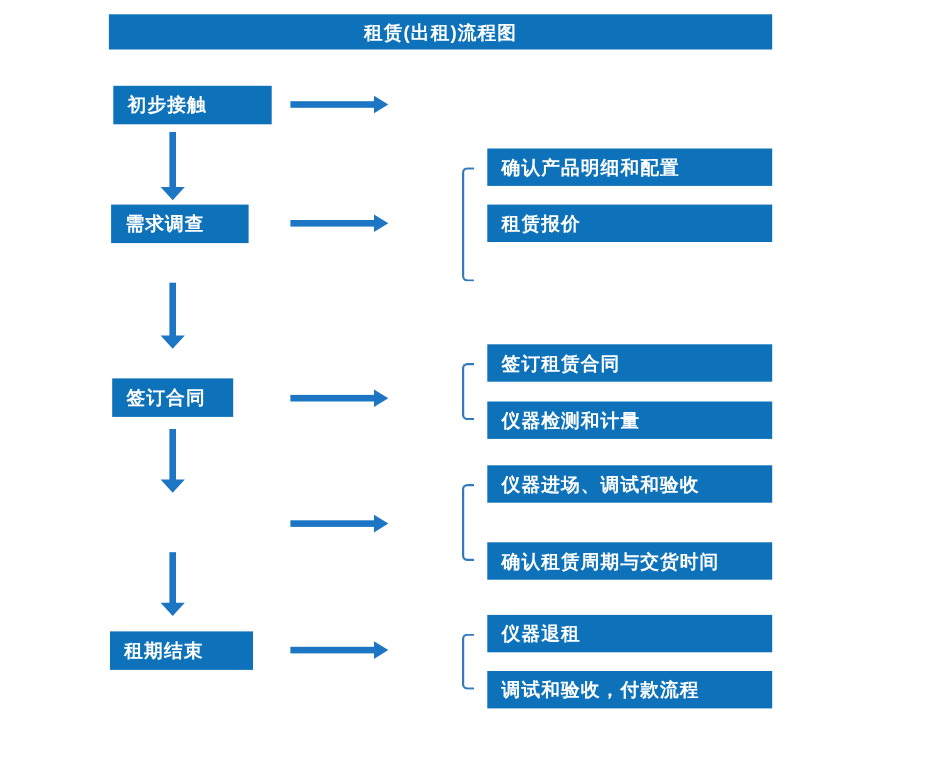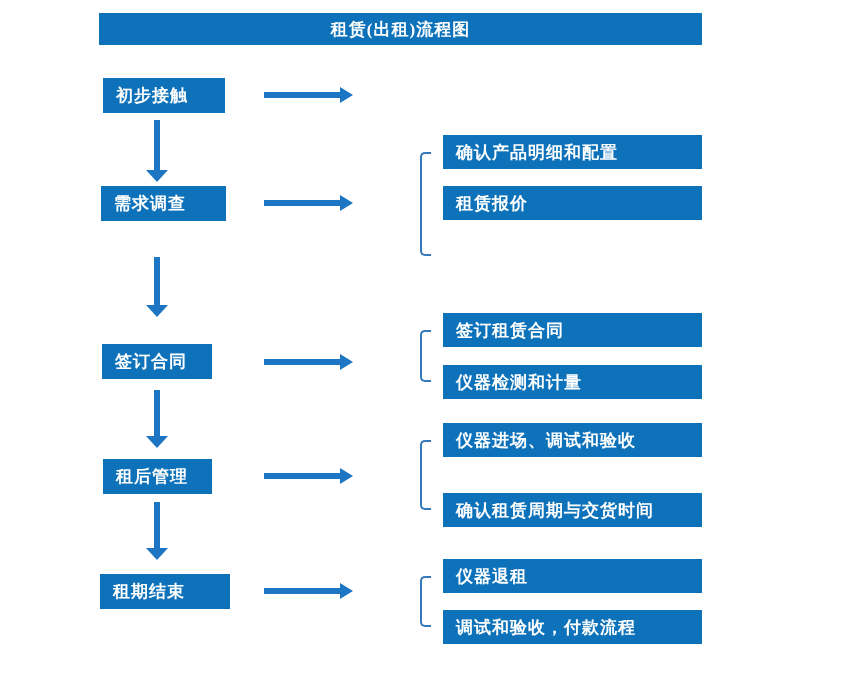--- a/index.html
+++ b/index.html
@@ -3,21 +3,21 @@
 <meta charset="utf-8">
 <style>
   :root{
     --box-blue:#0d72ba;
     --arrow-blue:#1c76c4;
     --bracket-blue:#3579bd;
   }
   *{margin:0;padding:0;box-sizing:border-box;}
   html,body{width:844px;height:688px;background:#ffffff;overflow:hidden;
     font-family:"Liberation Sans","DejaVu Sans",sans-serif;}
-  .canvas{position:relative;width:844px;height:688px;background:#ffffff;font-family:Liberation Serif, serif;}
+  .canvas{position:relative;width:844px;height:688px;background:#ffffff;}
 
   .title-bar{
     position:absolute;left:99px;top:13px;width:603px;height:32px;
     background:var(--box-blue);color:#ffffff;
     display:flex;align-items:center;justify-content:center;
     font-size:17px;font-weight:bold;letter-spacing:1px;
   }
 
   .box{
     position:absolute;height:35px;background:var(--box-blue);color:#ffffff;
@@ -51,24 +51,23 @@
     border-bottom:2px solid var(--bracket-blue);
     border-top-left-radius:5px;border-bottom-left-radius:5px;}
 </style>
 </head>
 <body>
 
 <div class="canvas">
 
   <div class="title-bar">租赁(出租)流程图</div>
 
-  <div class="box left-col" style="left:103px;top:78px;width:122px">初步接触</div>
+  <div class="box left-col" style="left:103px;top:78px;width:144px">初步接触</div>
   <div class="box left-col" style="left:101px;top:186px;width:125px">需求调查</div>
   <div class="box left-col" style="left:102px;top:344px;width:110px">签订合同</div>
-  <div class="box left-col" style="left:103px;top:459px;width:109px">租后管理</div>
   <div class="box left-col" style="left:100px;top:574px;width:130px">租期结束</div>
 
   <div class="va" style="top:120px;height:62px">
     <div class="va-stem"></div>
     <div class="va-head"></div>
   </div>
   <div class="va" style="top:257px;height:60px">
     <div class="va-stem"></div>
     <div class="va-head"></div>
   </div>

